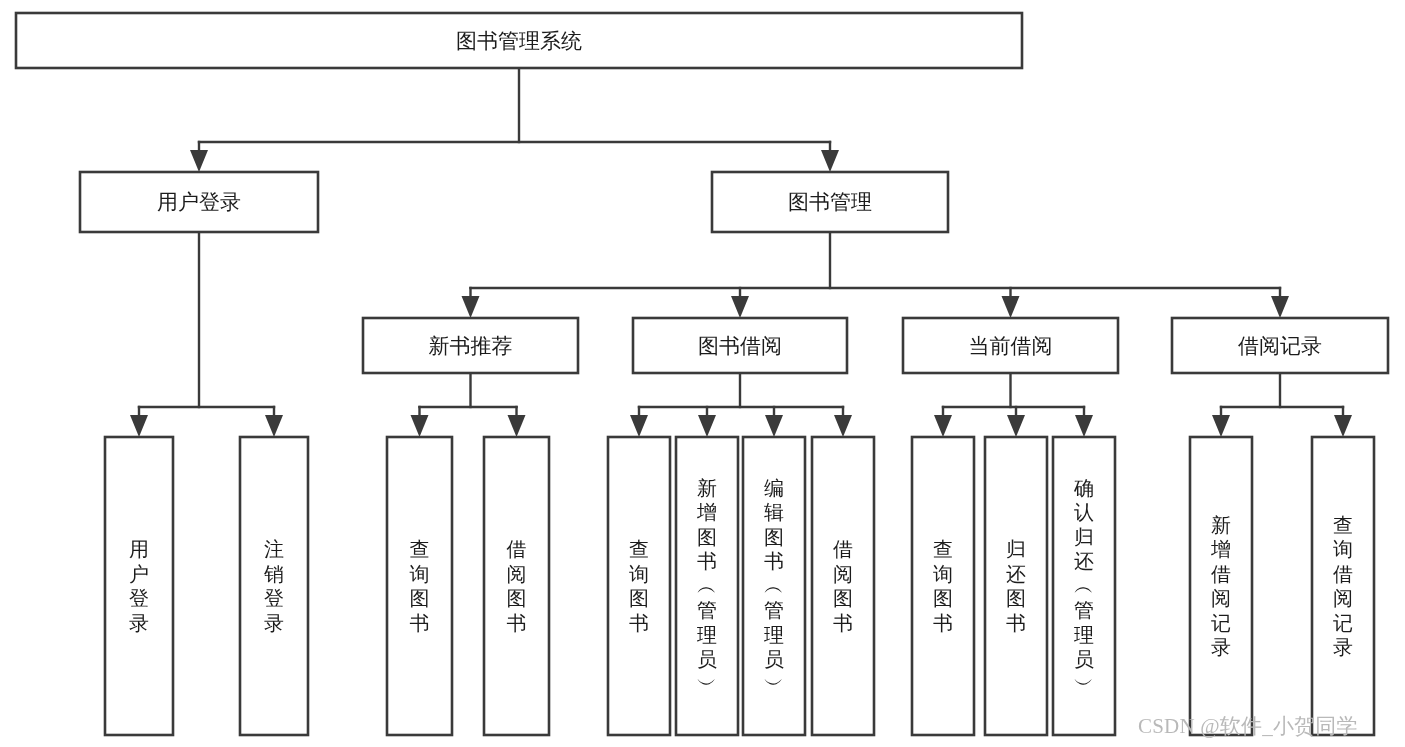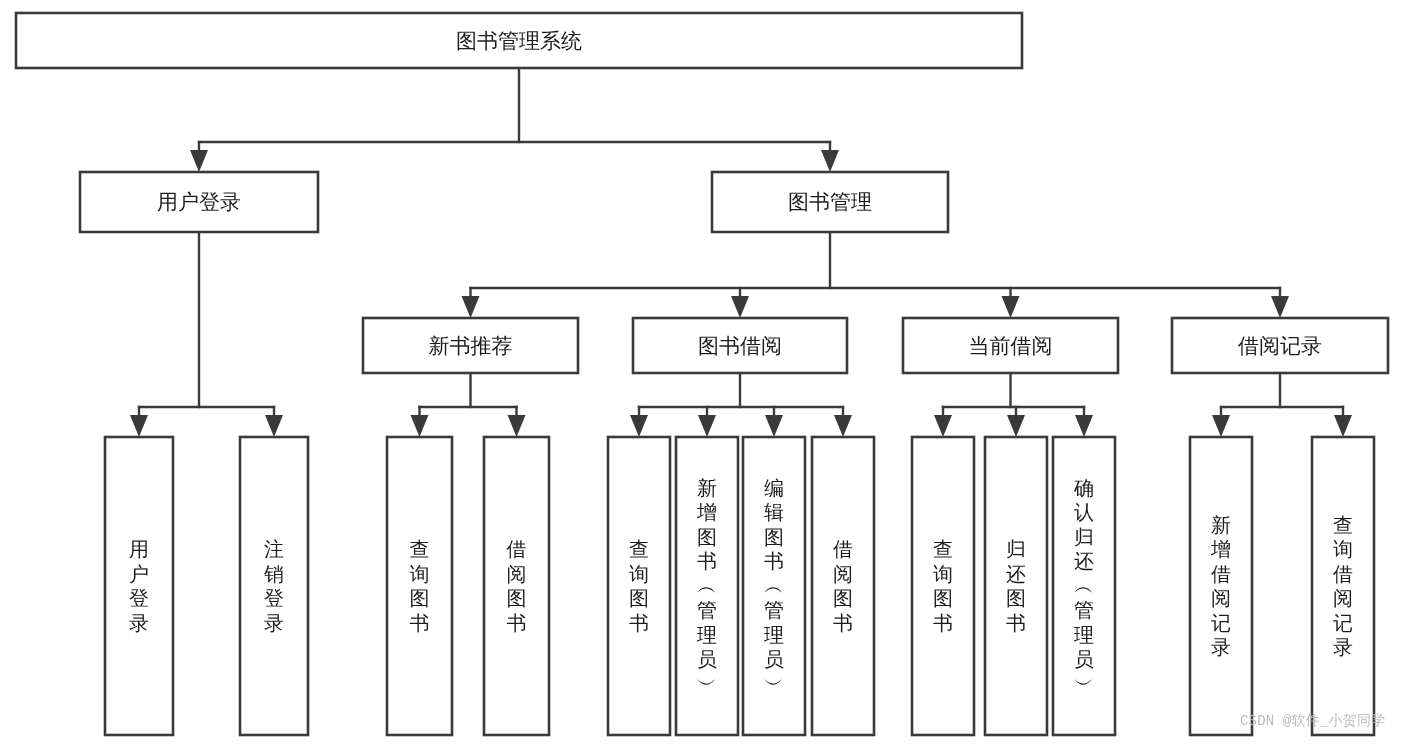--- a/index.html
+++ b/index.html
@@ -51,24 +51,24 @@
     dominant-baseline: middle;
   }
   .node-label-v {
     font-family: "DejaVu Sans", "Liberation Sans", sans-serif;
     font-size: 20px;
     fill: #1c1c1c;
     text-anchor: middle;
   }
   .watermark {
     position: absolute;
-    left: 1240px;
+    left: 1138px;
     top: 712px;
-    font-family: Liberation Mono, monospace;
-    font-size: 14px;
+    font-family: Liberation Serif, serif;
+    font-size: 21px;
     color: #b9b9b9;
     white-space: nowrap;
     letter-spacing: 0.2px;
     pointer-events: none;
   }
 </style>
 </head>
 <body>
 
 <div id="diagram-root">

